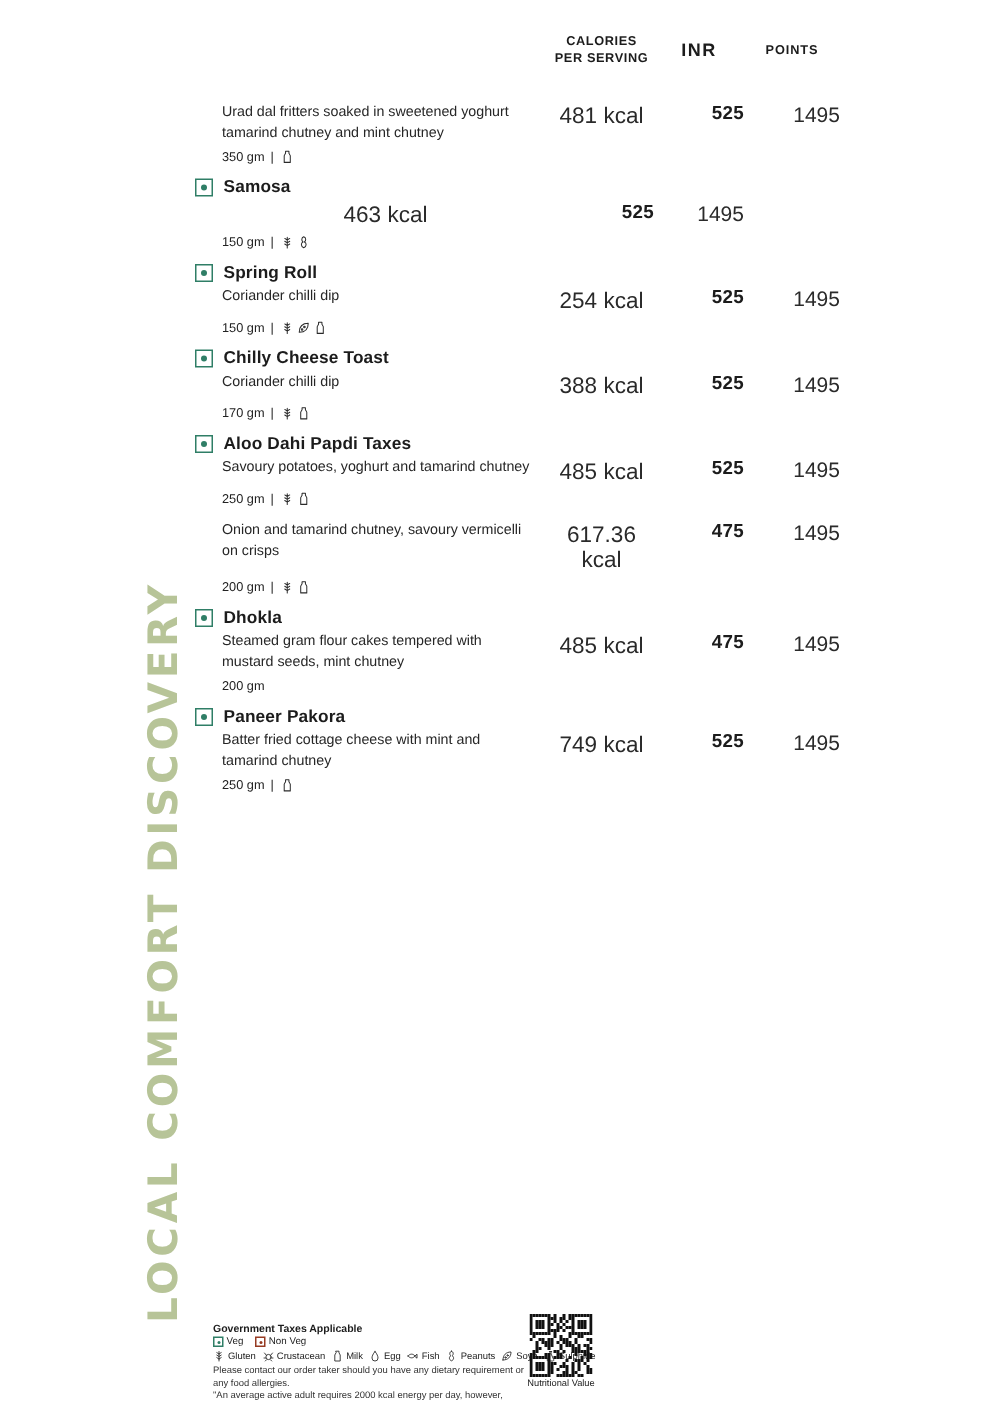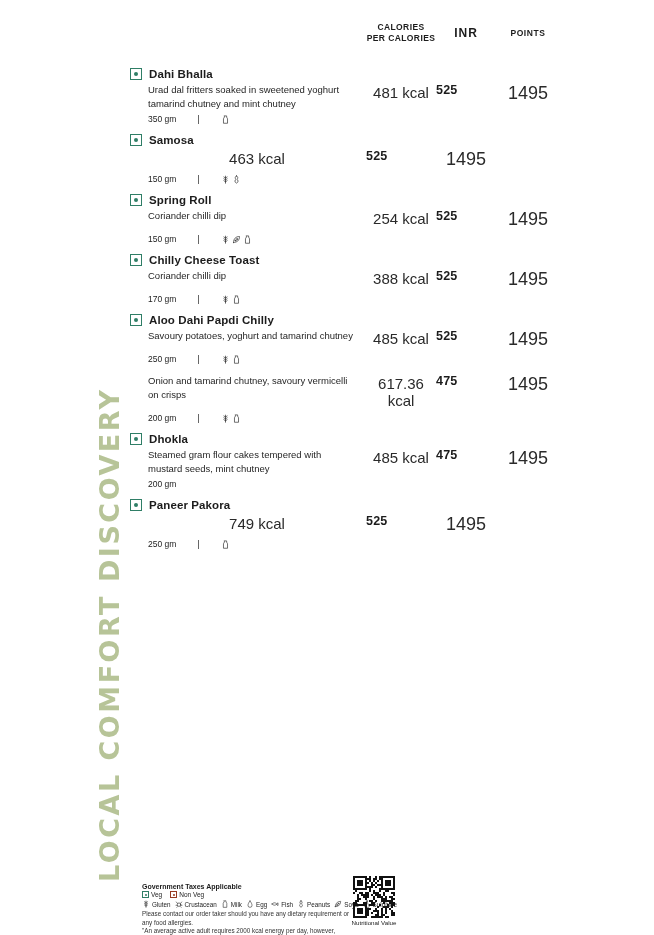--- a/index.html
+++ b/index.html
@@ -19,23 +19,23 @@
   .items{position:absolute; left:130px; top:68px; width:434px;}
   .item{margin-bottom:10px;}
   .item-head{display:flex; align-items:center; gap:7px; margin-bottom:3px;}
   .diet-box{width:10px; height:10px; border:1.4px solid #2f7e66; display:inline-flex; align-items:center; justify-content:center; flex:0 0 auto; background:#fff;}
   .diet-box .dot{width:4px;height:4px;border-radius:50%;background:#2f7e66;}
   .diet-box.nonveg{border-color:#963a22;} .diet-box.nonveg .dot{background:#963a22;}
   .item-name{margin:0; font-size:11.5px; font-weight:700; letter-spacing:.1px;}
   .item-grid{margin-left:18px; display:grid; grid-template-columns:218px 70px 60px 64px; align-items:start;}
   .item-desc{margin:0; font-size:9.5px; line-height:13.5px; color:#262626; padding-right:8px;}
   .item-kcal{text-align:center; font-size:15px; color:#2a2a2a; padding-top:1px;}
-  .item-price{text-align:left; font-size:12.5px; font-weight:700; letter-spacing:.2px;}
-  .item-points{text-align:center; font-size:18px; color:#2a2a2a;}
-  .weight-row{margin-left:18px; margin-top:4px; display:flex; align-items:center; gap:20px; font-size:8.5px; color:#222;}
+  .item-price{text-align:right; font-size:12.5px; font-weight:700; letter-spacing:.2px;}
+  .item-points{text-align:right; font-size:14px; color:#2a2a2a;}
+  .weight-row{margin-left:18px; margin-top:4px; display:flex; align-items:center; gap:3px; font-size:8.5px; color:#222;}
   .weight-row .sep{margin:0 1px;}
   .allergens{display:inline-flex; gap:2px; align-items:center;}
   .allergens svg{display:block;}
   
   .side-title{
     position:absolute; left:94px; top:882px;
     transform:rotate(-90deg); transform-origin:0 0;
     font-size:27px; font-weight:700; letter-spacing:2.5px; color:#b7c498;
     white-space:nowrap; font-family:"DejaVu Sans", sans-serif;
   }
@@ -52,34 +52,28 @@
   .qr-caption{font-size:6.2px; margin-top:1px; color:#222;}
 </style>
 </head>
 <body>
 
 <div class="page">
 
   <div class="col-headers">
     <div class="hdr-cal">
       <div>CALORIES</div>
-      <div>PER CALORIES</div>
+      <div>PER SERVING</div>
     </div>
     <div class="hdr-inr">INR</div>
     <div class="hdr-pts">POINTS</div>
   </div>
 
   <div class="items" id="items">
   <div class="item">
-    <div class="item-head">
-      <span class="diet-box">
-            <span class="dot"></span>
-          </span>
-      <h3 class="item-name">Dahi Bhalla</h3>
-    </div>
     <div class="item-grid">
       <p class="item-desc">Urad dal fritters soaked in sweetened yoghurt tamarind chutney and mint chutney</p>
       <div class="item-kcal">481 kcal</div>
       <div class="item-price">525</div>
       <div class="item-points">1495</div>
     </div>
     <div class="weight-row">
       <span>350 gm</span>
       <span class="sep">|</span>
       <span class="allergens">
@@ -173,21 +167,21 @@
             </svg>
           </span>
     </div>
   </div>
 
   <div class="item">
     <div class="item-head">
       <span class="diet-box">
             <span class="dot"></span>
           </span>
-      <h3 class="item-name">Aloo Dahi Papdi Chilly</h3>
+      <h3 class="item-name">Aloo Dahi Papdi Taxes</h3>
     </div>
     <div class="item-grid">
       <p class="item-desc">Savoury potatoes, yoghurt and tamarind chutney</p>
       <div class="item-kcal">485 kcal</div>
       <div class="item-price">525</div>
       <div class="item-points">1495</div>
     </div>
     <div class="weight-row">
       <span>250 gm</span>
       <span class="sep">|</span>
@@ -244,20 +238,21 @@
   </div>
 
   <div class="item">
     <div class="item-head">
       <span class="diet-box">
             <span class="dot"></span>
           </span>
       <h3 class="item-name">Paneer Pakora</h3>
     </div>
     <div class="item-grid">
+      <p class="item-desc">Batter fried cottage cheese with mint and tamarind chutney</p>
       <div class="item-kcal">749 kcal</div>
       <div class="item-price">525</div>
       <div class="item-points">1495</div>
     </div>
     <div class="weight-row">
       <span>250 gm</span>
       <span class="sep">|</span>
       <span class="allergens">
             <svg width="9" height="9" viewBox="0 0 12 12" fill="none" stroke="#2a2a2a" stroke-width="0.9" stroke-linecap="round" stroke-linejoin="round">
               <path d="M4.5 1.2 h3 v1.6 l1.2 2.2 V11 h-5.4 V5 l1.2 -2.2 Z"></path>

